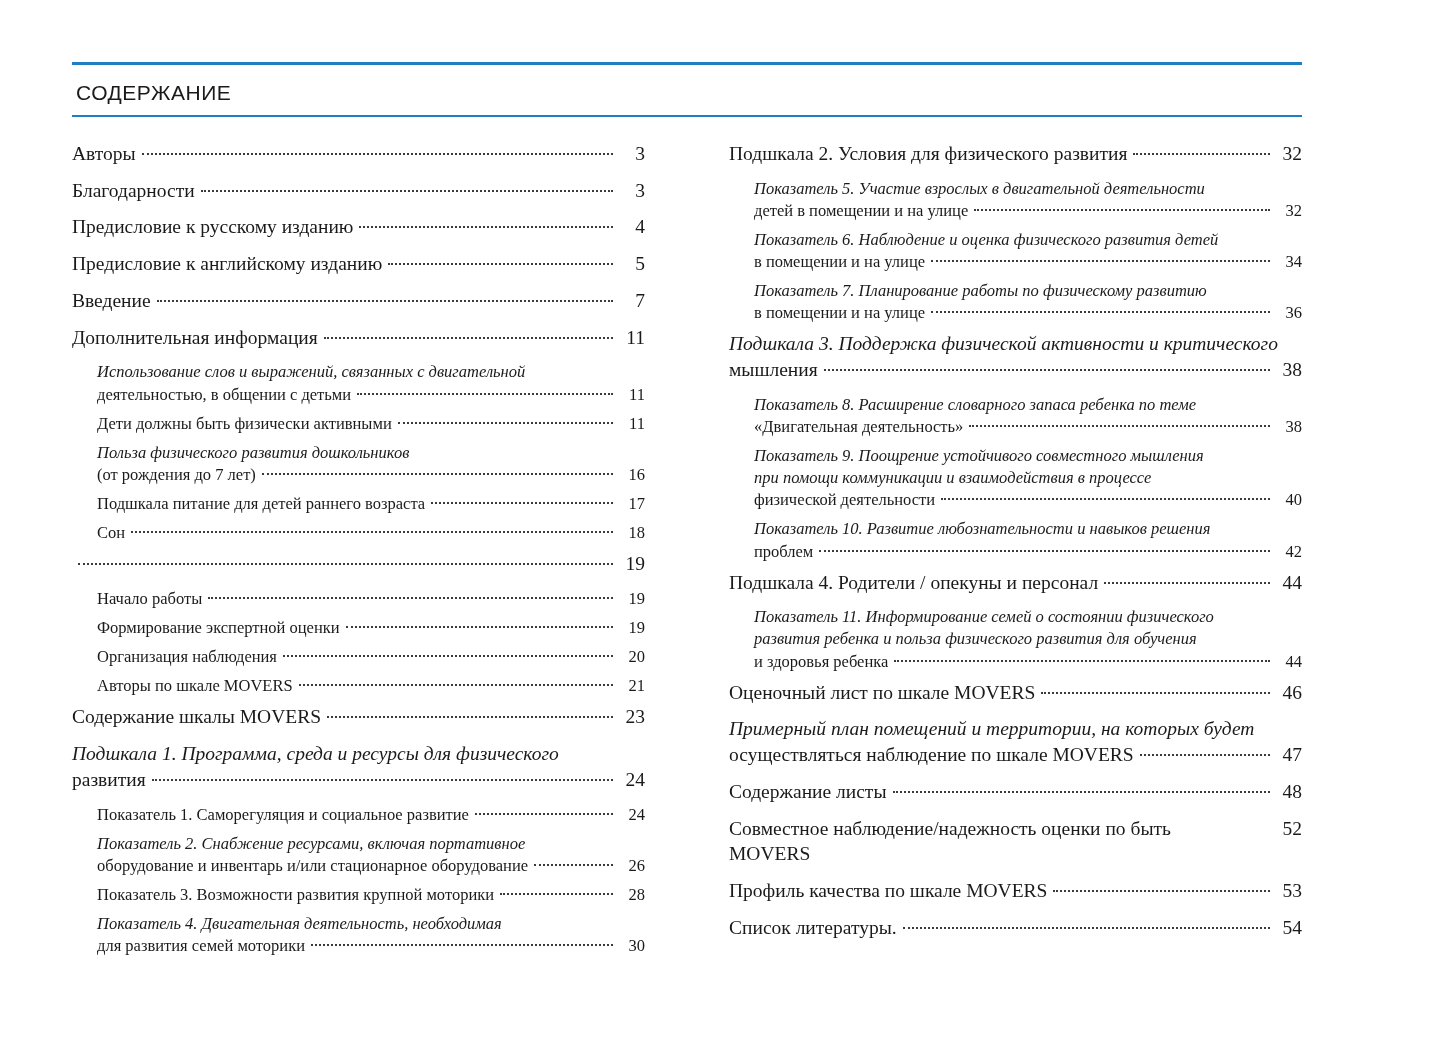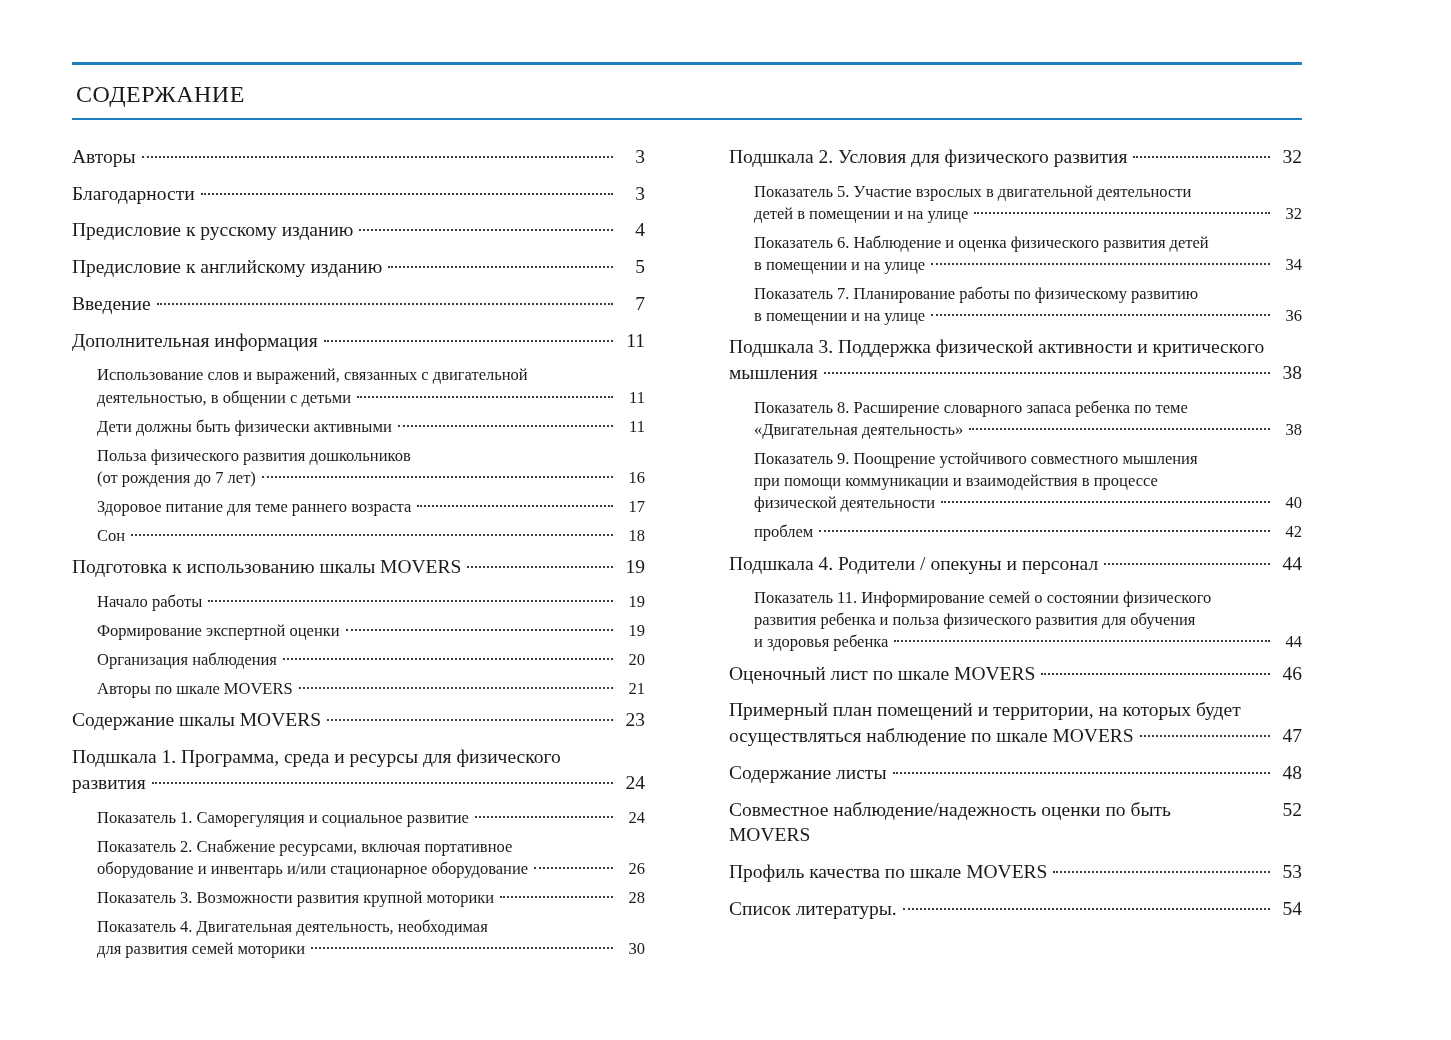--- a/index.html
+++ b/index.html
@@ -22,22 +22,22 @@
     left: 72px;
     top: 62px;
     width: 1230px;
   }
   .rule-top {
     height: 3px;
     background: #1f7fc0;
     width: 100%;
   }
   .toc-title {
-    font-family: Liberation Serif, serif;
-    font-size: 24px;
+    font-family: Liberation Sans, sans-serif;
+    font-size: 21px;
     letter-spacing: 0.5px;
     color: #1a1a1a;
     padding: 16px 0 10px 4px;
     font-weight: 400;
   }
   .rule-bottom {
     height: 2px;
     background: #1f7fc0;
     width: 100%;
   }
@@ -89,20 +89,21 @@
     line-height: 1.34;
   }
   .lvl2 .pg { font-size: 16.5px; }
 
   
   .multi {
     display: block;
   }
   .multi .line {
     display: block;
+    font-style: italic;
   }
   .multi .lastline {
     display: flex;
     align-items: baseline;
   }
 </style>
 </head>
 <body>
 
 <div class="page">
@@ -172,35 +173,34 @@
           <div class="entry multi lvl2">
             <span class="line">Польза физического развития дошкольников</span>
             <span class="lastline">
               <span class="txt">(от рождения до 7 лет)</span>
               <span class="dots"></span>
               <span class="pg">16</span>
             </span>
           </div>
           <div class="entry multi lvl2">
             <span class="lastline">
-              <span class="txt">Здоровое питание для теме раннего возраста</span>
+              <span class="txt">Подшкала питание для детей раннего возраста</span>
               <span class="dots"></span>
               <span class="pg">17</span>
             </span>
           </div>
           <div class="entry multi lvl2">
             <span class="lastline">
               <span class="txt">Сон</span>
               <span class="dots"></span>
               <span class="pg">18</span>
             </span>
           </div>
           <div class="entry multi lvl1">
             <span class="lastline">
-              <span class="txt">Подготовка к использованию шкалы MOVERS</span>
               <span class="dots"></span>
               <span class="pg">19</span>
             </span>
           </div>
           <div class="entry multi lvl2">
             <span class="lastline">
               <span class="txt">Начало работы</span>
               <span class="dots"></span>
               <span class="pg">19</span>
             </span>
@@ -323,20 +323,21 @@
           <div class="entry multi lvl2">
             <span class="line">Показатель 9. Поощрение устойчивого совместного мышления</span>
             <span class="line">при помощи коммуникации и взаимодействия в процессе</span>
             <span class="lastline">
               <span class="txt">физической деятельности</span>
               <span class="dots"></span>
               <span class="pg">40</span>
             </span>
           </div>
           <div class="entry multi lvl2">
+            <span class="line">Показатель 10. Развитие любознательности и навыков решения</span>
             <span class="lastline">
               <span class="txt">проблем</span>
               <span class="dots"></span>
               <span class="pg">42</span>
             </span>
           </div>
           <div class="entry multi lvl1">
             <span class="lastline">
               <span class="txt">Подшкала 4. Родители / опекуны и персонал</span>
               <span class="dots"></span>

